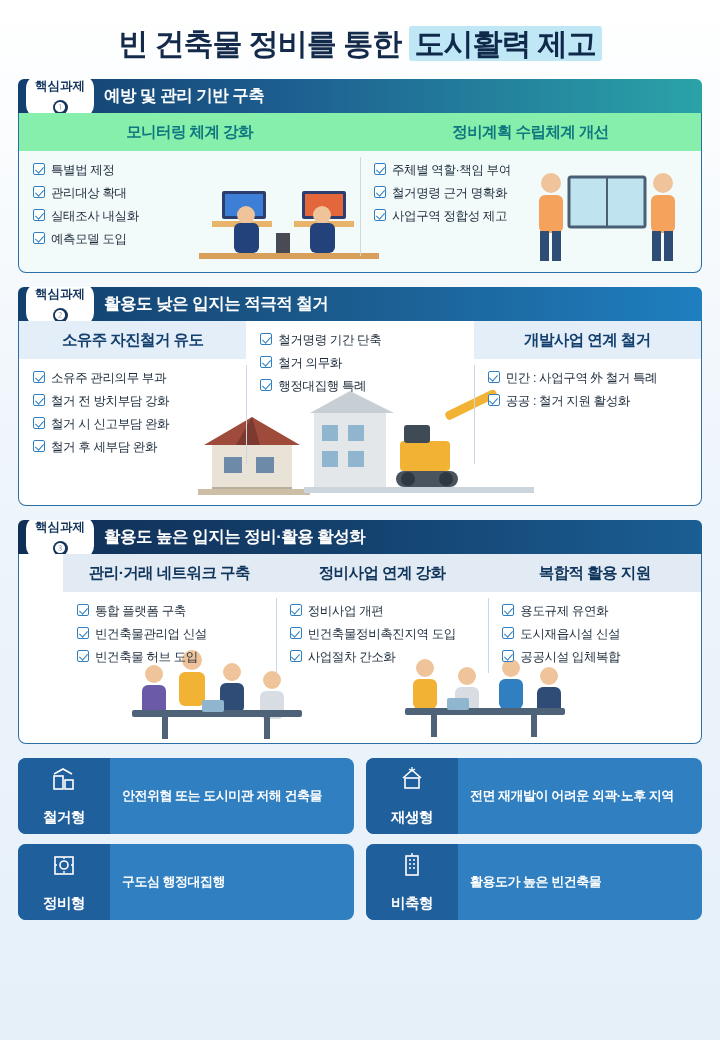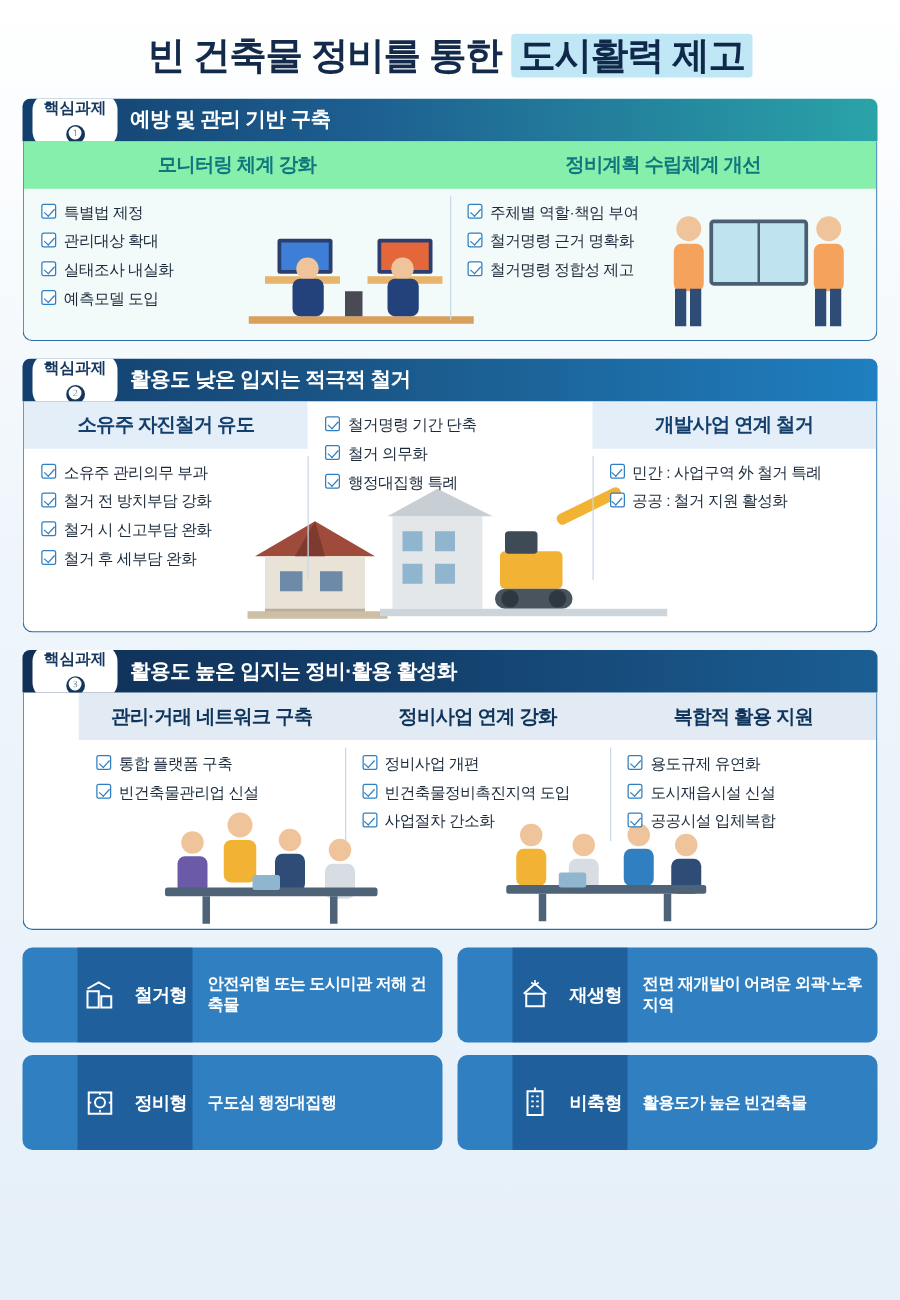--- a/index.html
+++ b/index.html
@@ -172,25 +172,24 @@
     border-radius: 8px;
     height: 76px;
     overflow: hidden;
   }
   .bcard .ic {
     width: 92px;
     flex: none;
     background: #1f5f9c;
     color: #fff;
     display: flex;
-    flex-direction: row;
+    flex-direction: column;
     align-items: center;
     justify-content: center;
     gap: 15px;
-    margin-left: 44px;
   }
   .bcard .ic .glyph { height: 28px; display: flex; align-items: center; }
   .bcard .ic .nm { font-size: 14.5px; font-weight: bold; letter-spacing: -0.5px; }
   .bcard .desc {
     flex: 1;
     display: flex;
     align-items: center;
     padding: 0 12px;
     color: #ffffff;
     font-size: 13px;
@@ -272,21 +271,21 @@
             <div class="bullet">
                 <span class="chk"></span>
                 <span>주체별 역할·책임 부여</span>
               </div>
             <div class="bullet">
                 <span class="chk"></span>
                 <span>철거명령 근거 명확화</span>
               </div>
             <div class="bullet">
                 <span class="chk"></span>
-                <span>철거명령 정합성 제고</span>
+                <span>사업구역 정합성 제고</span>
               </div>
           </div>
         </div>
       </div>
     </div>
   </div>
 
   <div class="section sec2">
     <div class="sec-header">
       <span class="badge">
@@ -419,20 +418,24 @@
           <div class="col-head">관리·거래 네트워크 구축</div>
           <div class="bullets">
             <div class="bullet">
                 <span class="chk"></span>
                 <span>통합 플랫폼 구축</span>
               </div>
             <div class="bullet">
                 <span class="chk"></span>
                 <span>빈건축물관리업 신설</span>
               </div>
+            <div class="bullet">
+                <span class="chk"></span>
+                <span>빈건축물 허브 도입</span>
+              </div>
           </div>
         </div>
         <div class="col">
           <div class="col-head">정비사업 연계 강화</div>
           <div class="bullets">
             <div class="bullet">
                 <span class="chk"></span>
                 <span>정비사업 개편</span>
               </div>
             <div class="bullet">

